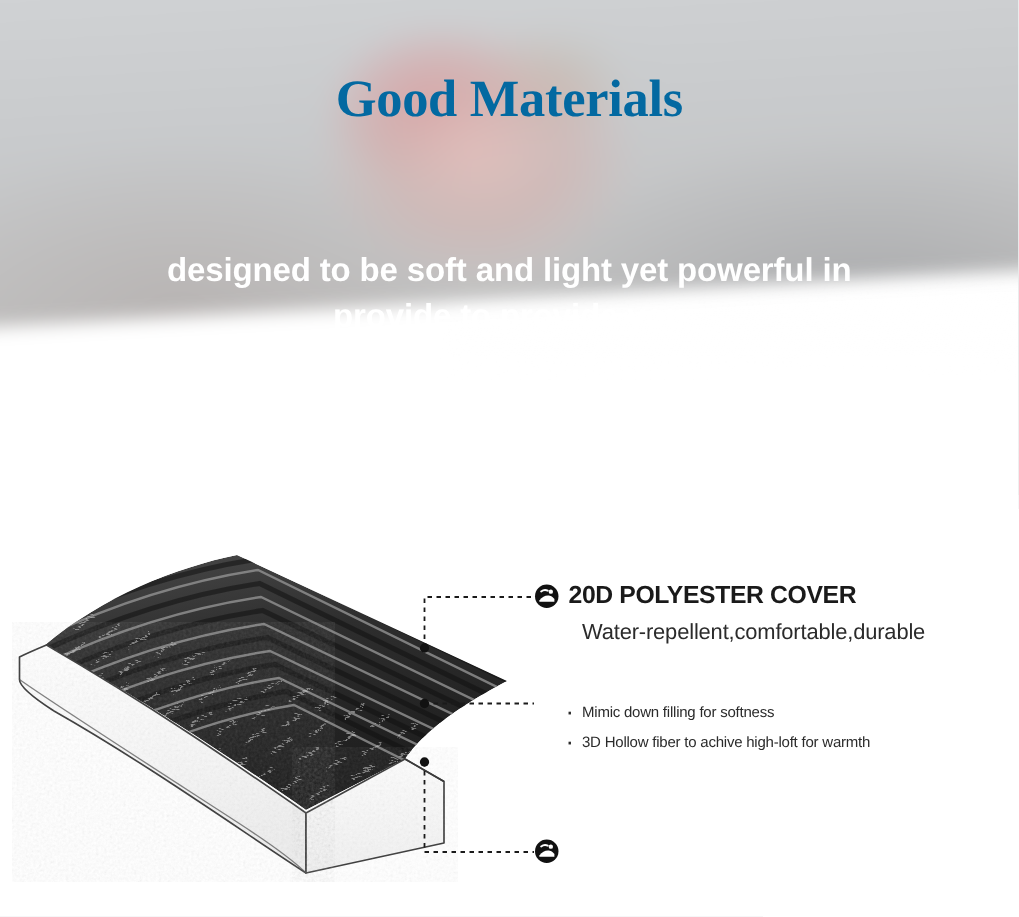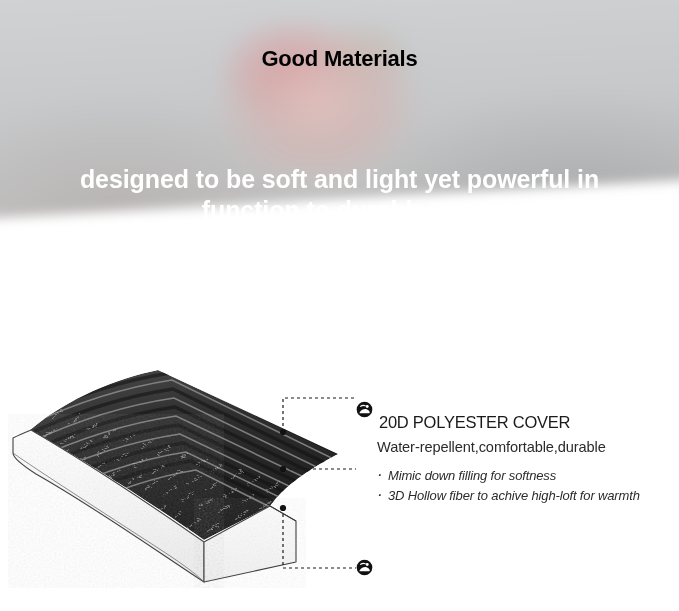--- a/index.html
+++ b/index.html
@@ -78,41 +78,42 @@
   }
 
   
   .heading-wrap {
     position: absolute;
     left: 0; right: 0;
     top: 48px;
     text-align: center;
   }
   .headline-red {
-    font-size: 22px;
+    font-size: 35px;
     font-weight: bold;
-    color: #000000;
+    color: #0369a1;
     line-height: 1.0;
     letter-spacing: -0.2px;
+    font-family: Liberation Serif, serif;
   }
   .headline-white {
     margin-top: 9px;
     font-size: 35px;
     font-weight: bold;
     color: #ffffff;
     line-height: 1.0;
     letter-spacing: -0.2px;
   }
   .subhead {
     position: absolute;
     left: 0; right: 0;
     top: 164px;
     text-align: center;
     color: #ffffff;
-    font-size: 25px;
+    font-size: 22px;
     font-weight: bold;
     line-height: 31px;
     letter-spacing: -0.1px;
   }
   .subhead div { white-space: nowrap; }
 
   
   .diagram-section {
     position: absolute;
     left: 0; top: 330px;
@@ -162,49 +163,47 @@
     white-space: nowrap;
   }
   .badge-icon {
     flex: 0 0 auto;
     width: 17px;
     height: 17px;
     display: block;
   }
   .callout-title {
     font-size: 16.5px;
-    font-weight: normal;
+    font-weight: bold;
     color: #1a1a1a;
     letter-spacing: -0.25px;
     line-height: 1;
-    margin-top: 25px;
   }
   .callout-desc {
     margin-top: 7px;
-    margin-left: 21px;
+    margin-left: 32px;
     font-size: 14.6px;
     color: #2b2b2b;
     line-height: 19px;
     letter-spacing: -0.1px;
     white-space: nowrap;
   }
   .callout-list {
     margin: 6px 0 0 21px;
     padding: 0;
     list-style: none;
   }
   .callout-list li {
     position: relative;
     padding-left: 11px;
-    font-size: 13px;
+    font-size: 10px;
     color: #2b2b2b;
     line-height: 20px;
     letter-spacing: -0.15px;
     max-width: 292px;
-    font-style: italic;
   }
   .callout-list li::before {
     content: "\00B7";
     position: absolute;
     left: 0;
     top: -1px;
     font-size: 17px;
     color: #2b2b2b;
     line-height: 20px;
   }
@@ -222,21 +221,21 @@
     <div class="snow-streak" style="left:520px; top:238px; width:150px; height:5px;"></div>
     <div class="snow-streak" style="left:150px; top:282px; width:260px; height:6px;"></div>
     <div class="snow-streak" style="left:480px; top:252px; width:190px; height:9px;"></div>
 
     <div class="heading-wrap">
       <div class="headline-red">Good Materials</div>
     </div>
 
     <div class="subhead">
       <div>designed to be soft and light yet powerful in</div>
-      <div>function to durable you</div>
+      <div>provide to provide you</div>
       <div>with warmth when you are in need</div>
     </div>
 
     <div class="hero-fade"></div>
   </div>
 
   <div class="diagram-section">
 
     <div class="product-illustration">
       <svg width="350" height="230" viewBox="0 0 350 230" xmlns="http://www.w3.org/2000/svg">

